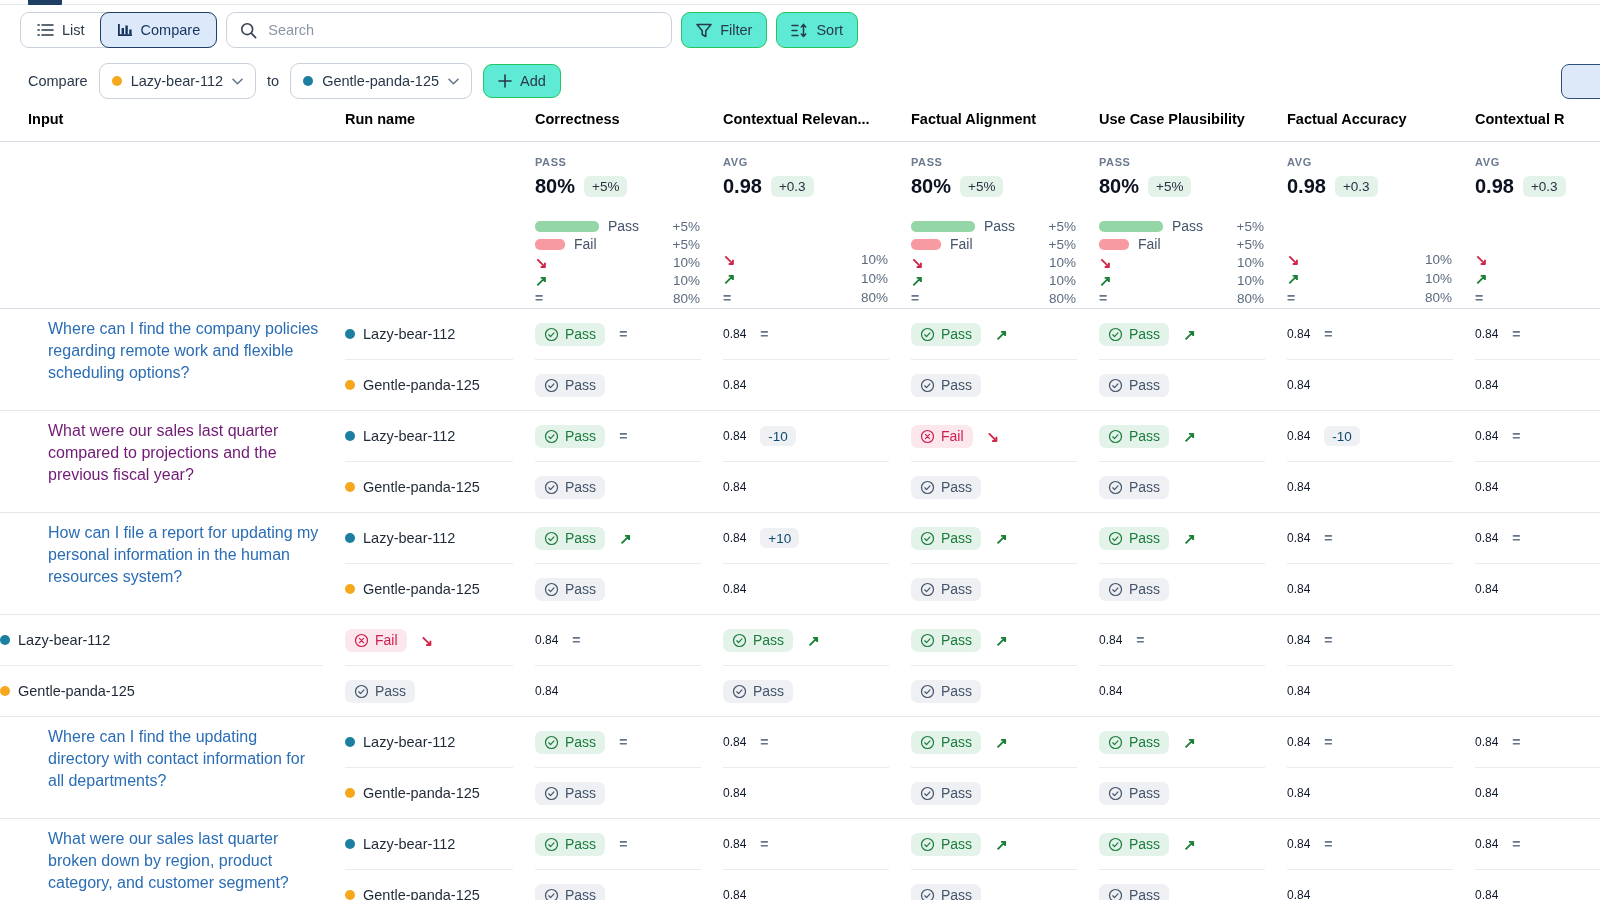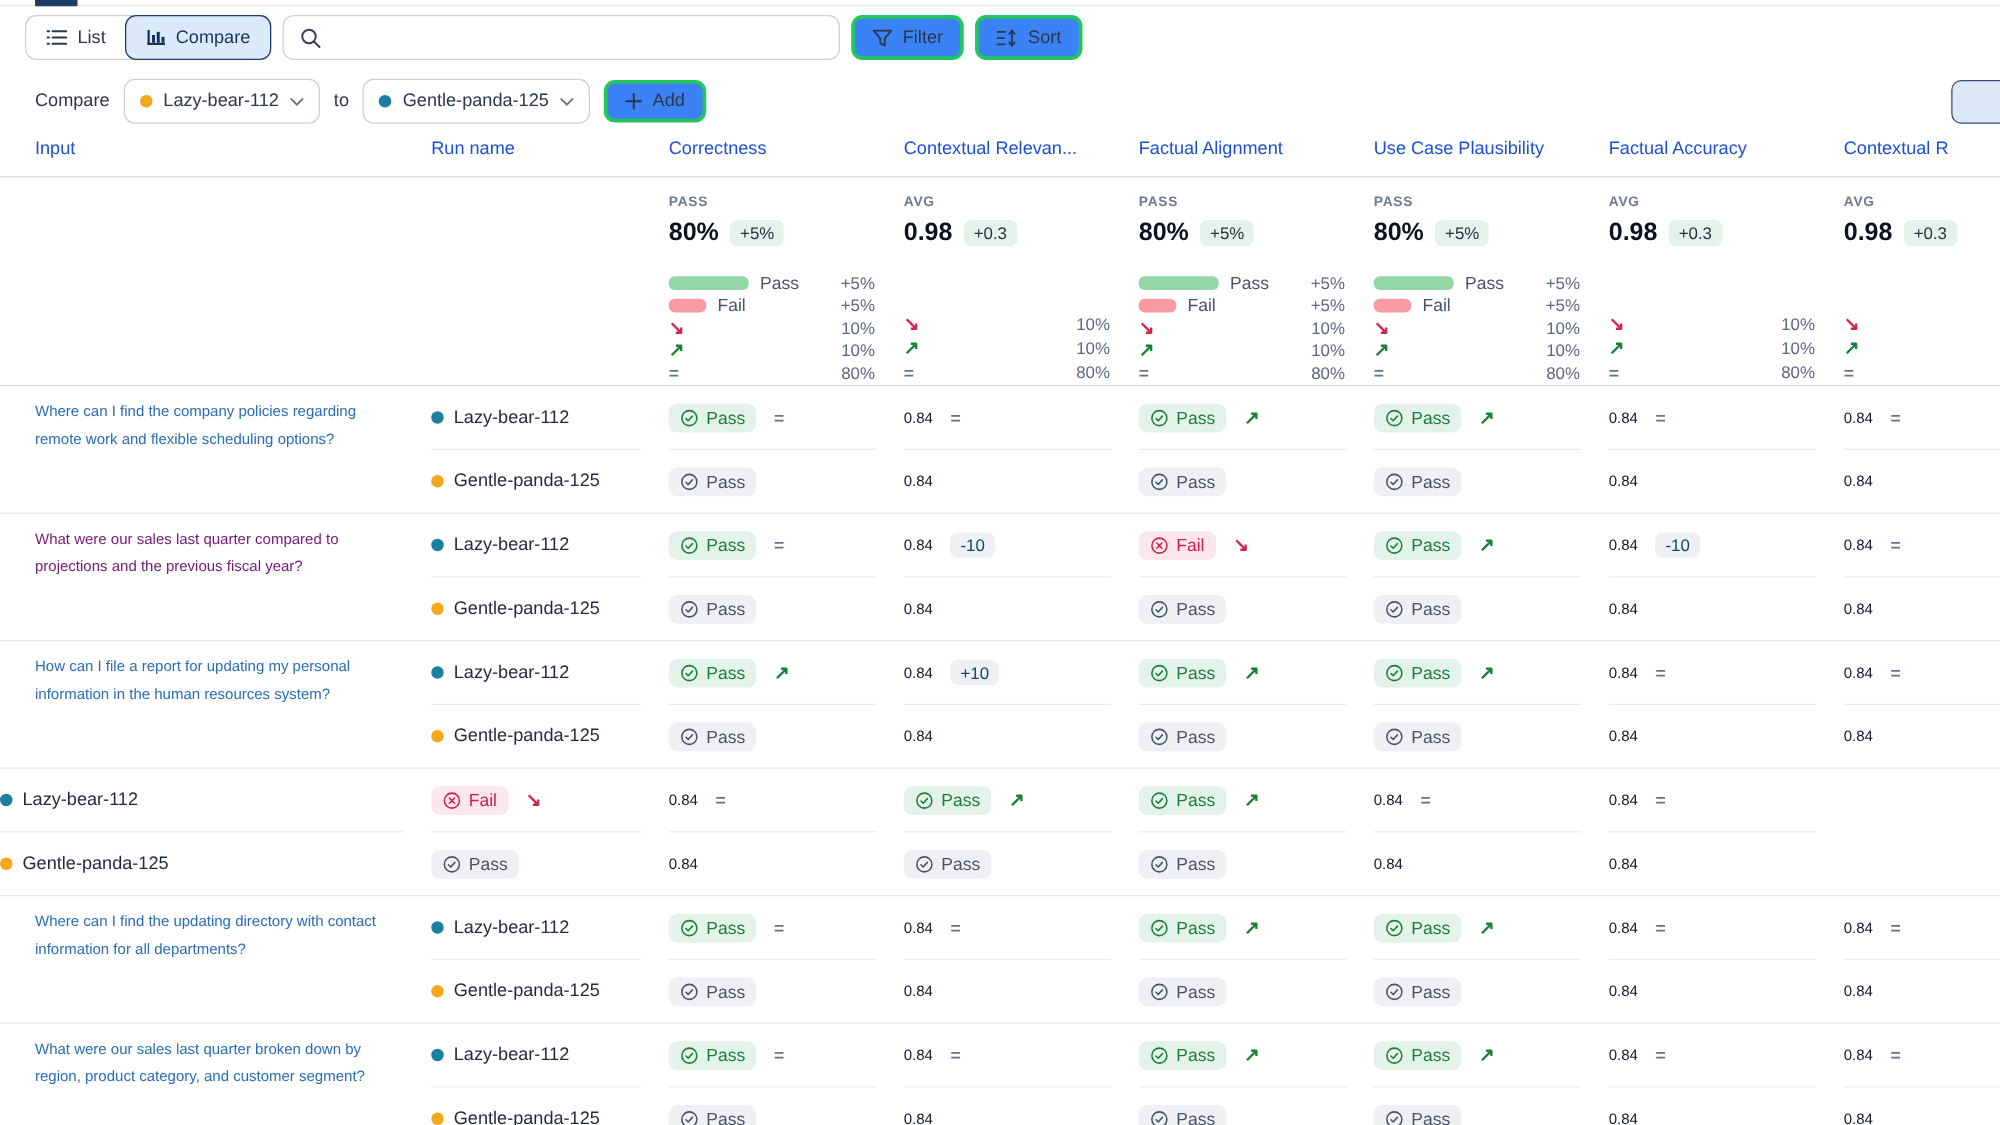--- a/index.html
+++ b/index.html
@@ -11,57 +11,57 @@
   .tab-indicator{position:absolute;top:0;left:28px;width:34px;height:5px;border-radius:0 0 1px 1px;}
 
   
   .toolbar{position:absolute;top:12px;left:20px;display:flex;gap:9px;height:36px;align-items:stretch;}
   .seg-group{display:flex;border:1px solid #c9d2dc;border-radius:9px;background:#fff;}
   .seg{display:flex;align-items:center;gap:8px;padding:0 16px;font-size:14.5px;color:#29384a;cursor:pointer;border-radius:9px;}
   .seg.active{background:#dbe9fb;border:1.5px solid #1e3e63;margin:-1px;color:#17335c;font-weight:500;}
   .search-box{width:418px;border:1px solid #c9d2dc;border-radius:9px;display:flex;align-items:center;gap:9px;padding:0 13px;}
   .search-box input{border:none;outline:none;flex:1;font-size:14.5px;color:#111827;font-family:inherit;background:transparent;}
   .search-box input::placeholder{color:#8b95a5;}
-  .btn{display:inline-flex;align-items:center;gap:8px;padding:0 14px;border:3px solid #22c55e;border-radius:9px;
-       background:#3b82f6;font-size:14.5px;color:#29384a;cursor:pointer;}
+  .btn{display:inline-flex;align-items:center;gap:8px;padding:0 14px;border:1px solid #22c55e;border-radius:9px;
+       background:#5eead4;font-size:14.5px;color:#29384a;cursor:pointer;}
 
   
   .compare-bar{position:absolute;top:64px;left:28px;display:flex;align-items:center;gap:11px;height:34px;}
   .cb-label{font-size:14.5px;color:#29384a;}
   .dropdown{display:inline-flex;align-items:center;gap:9px;height:34px;padding:0 12px;border:1px solid #c9d2dc;
             border-radius:9px;background:#fff;font-size:14.5px;color:#29384a;cursor:pointer;}
   .dot{width:10px;height:10px;border-radius:50%;flex:0 0 auto;}
   .partial-btn{position:absolute;top:64px;left:1561px;width:62px;height:33px;background:#dde9f9;
                border:1.5px solid #2e4f79;border-radius:8px;}
 
   
   .table{position:absolute;top:111px;left:0;width:1663px;}
   .trow{display:grid;grid-template-columns:345px 190px 188px 188px 188px 188px 188px 188px;}
   .hrow{height:30px;border-bottom:1px solid #d6dce3;}
-  .hcell{display:flex;align-items:flex-start;font-size:14.5px;font-weight:400;color:#1d4ed8;
+  .hcell{display:flex;align-items:flex-start;font-size:14.5px;font-weight:700;color:#000000;
          white-space:nowrap;overflow:hidden;padding-right:14px;text-align:right;}
   .hcell.first{padding-left:28px;}
 
   .sumrow{height:166px;border-bottom:1px solid #d6dce3;}
   .sumcell{padding-top:14px;padding-right:23px;}
   .sum-metric{font-size:11px;font-weight:600;letter-spacing:.6px;color:#6b7a90;}
   .sum-value-row{margin-top:7px;display:flex;align-items:center;gap:9px;}
   .sum-value{font-size:20px;font-weight:700;color:#0b1220;}
   .delta-green{background:#e4f3e9;border-radius:6px;padding:3px 8px;font-size:13.5px;color:#273142;}
   .legend{margin-top:16px;height:93px;display:flex;flex-direction:column;justify-content:flex-end;}
   .legend.avg{padding-bottom:5px;}
   .lrow{display:flex;align-items:center;height:18px;font-size:13.5px;color:#5b6b7f;}
   .legend.avg .lrow{height:19px;}
   .lrow .lval{margin-left:auto;}
   .sw{height:11px;border-radius:5px;}
   .lg-name{margin-left:9px;font-size:14px;color:#44546a;}
 
   .drow{height:101px;}
   .drow + .drow{border-top:1px solid #e3e7eb;}
-  .cell-input{padding:9px 26px 0 28px;font-size:12px;line-height:22px;cursor:pointer;}
+  .cell-input{padding:9px 26px 0 28px;font-size:16px;line-height:22px;cursor:pointer;margin-left:20px;}
   .twocell{display:flex;flex-direction:column;}
   .subrow{height:50px;display:flex;align-items:center;gap:8px;}
   .subrow.first{border-bottom:1px solid #e8ebef;margin-right:22px;}
   .run-name{font-size:14.5px;color:#1f2937;}
 
   .badge{display:inline-flex;align-items:center;gap:6px;padding:3.5px 9px;border-radius:7px;font-size:14px;}
   .badge svg{display:block;}
   .badge.green{background:#e4f3e9;color:#1b7c3d;}
   .badge.gray{background:#eef0f3;color:#44546a;}
   .badge.red{background:#fce7ec;color:#cf1e4e;}
@@ -109,20 +109,21 @@
     </div>
   </div>
 
   <div class="search-box">
     <span class="icon">
       <svg width="17" height="17" viewBox="0 0 17 17" fill="none" stroke="#374151" stroke-width="1.6">
           <circle cx="7.2" cy="7.2" r="5.4"></circle>
           <path d="M11.4 11.4 15.6 15.6" stroke-linecap="round"></path>
         </svg>
     </span>
+    <input type="text" placeholder="Search" style="">
   </div>
 
   <button class="btn">
     <span class="icon">
       <svg width="16" height="15" viewBox="0 0 16 15" fill="none" stroke="#29384a" stroke-width="1.5" stroke-linejoin="round">
           <path d="M1 1.5h14L9.8 7.8v5.7l-3.6-2V7.8L1 1.5z"></path>
         </svg>
     </span>
     <span>Filter</span>
   </button>

